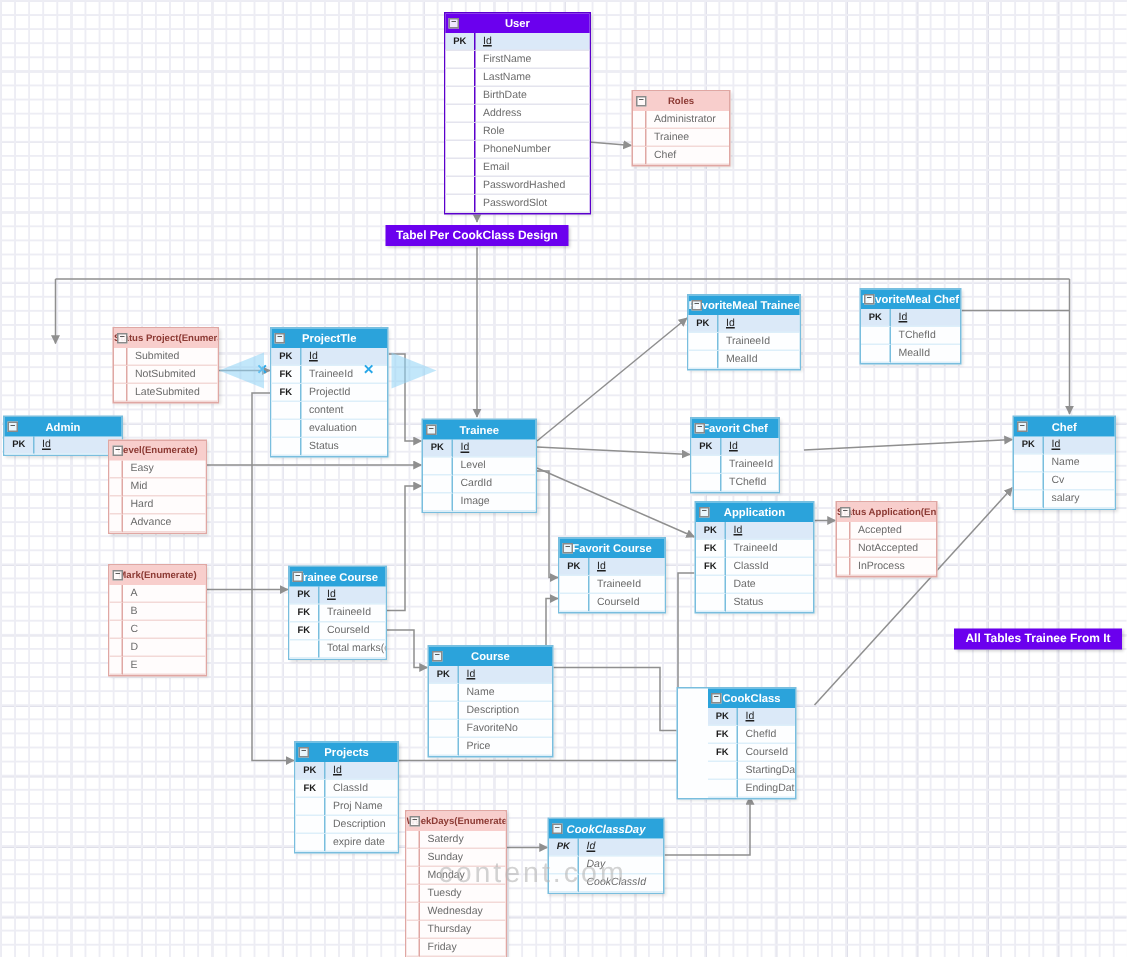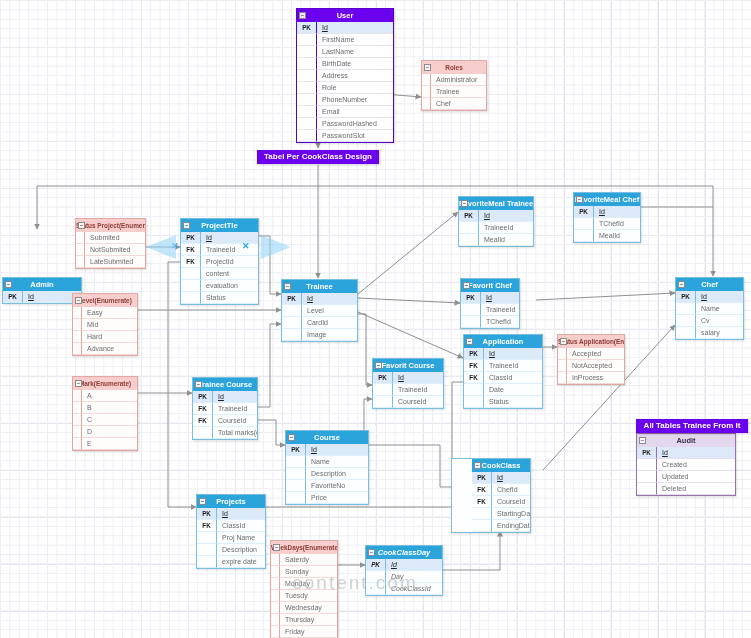--- a/index.html
+++ b/index.html
@@ -499,36 +499,17 @@
       </div>
       <div class="row">
         <span class="key"></span>
         <span class="lbl">Cv</span>
       </div>
       <div class="row">
         <span class="key"></span>
         <span class="lbl">salary</span>
       </div>
     </div>
-    <div class="entity audit" style="left: 636px; top: 433px; width: 100px;">
-      <div class="hdr"><span class="collapse">–</span>Audit</div>
-      <div class="row pk">
-        <span class="key">PK</span>
-        <span class="lbl">Id</span>
-      </div>
-      <div class="row">
-        <span class="key"></span>
-        <span class="lbl">Created</span>
-      </div>
-      <div class="row">
-        <span class="key"></span>
-        <span class="lbl">Updated</span>
-      </div>
-      <div class="row">
-        <span class="key"></span>
-        <span class="lbl">Deleted</span>
-      </div>
-    </div>
     <span class="xmark" style="left: 171px; top: 242px;">✕</span>
     <span class="xmark" style="left: 242px; top: 242px;">✕</span>
     <div class="bigarrow left" style="left: 146px; top: 235px;"></div>
     <div class="bigarrow right" style="left: 261px; top: 235px;"></div>
   </div>
 
 </body></html>

